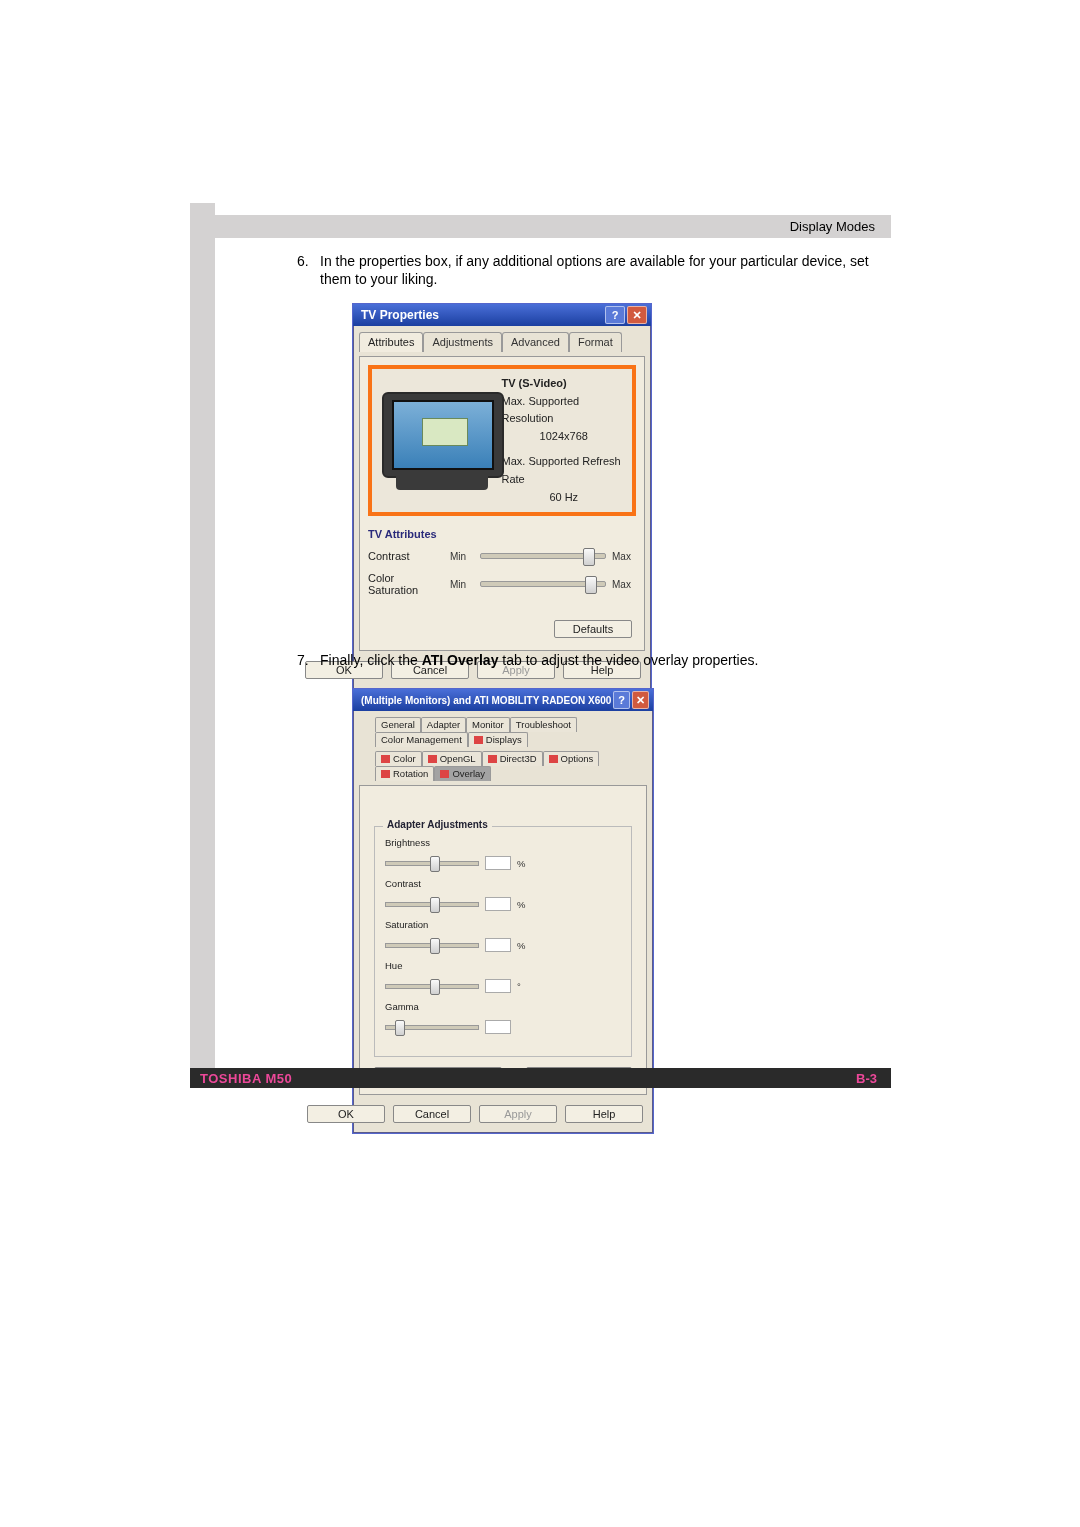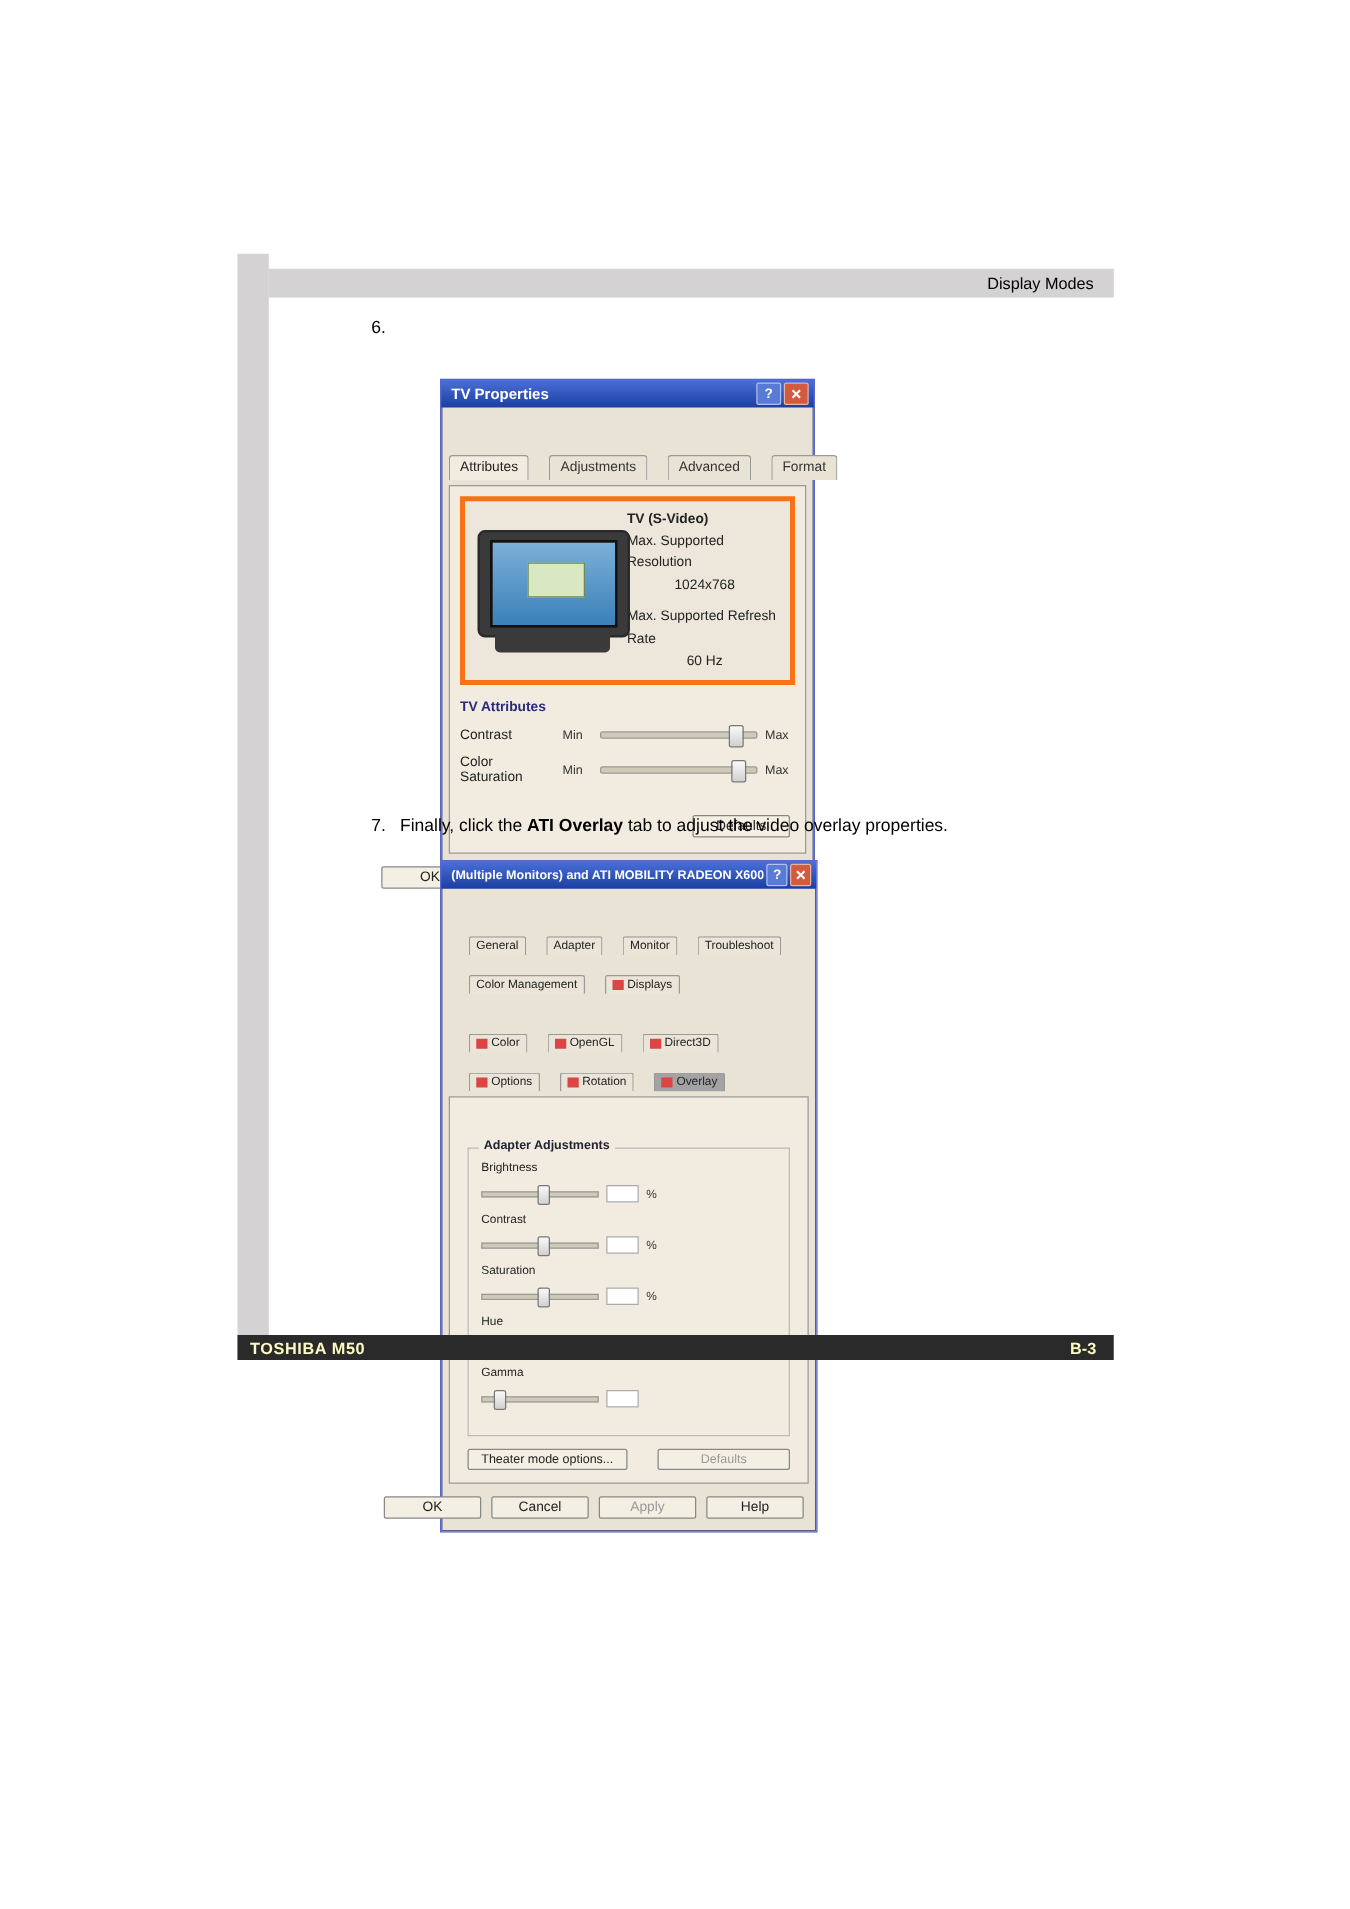--- a/index.html
+++ b/index.html
@@ -48,21 +48,21 @@
     position: absolute;
     font-size: 14px;
   }
   .footer-bar {
     position: absolute;
     left: 190px;
     top: 1068px;
     width: 701px;
     height: 20px;
     background: #2a2a2a;
-    color: #fef9c3;
+    color: #ec4899;
     display: flex;
     align-items: center;
     justify-content: space-between;
     padding: 0 14px 0 10px;
     box-sizing: border-box;
     font-size: 13px;
   }
   .footer-bar .left { font-weight: bold; letter-spacing: 0.5px; }
   .footer-bar .right { font-weight: bold; }
 
@@ -99,23 +99,22 @@
   }
   .tb-close { background: #d15a3f; }
 
   .win-body {
     padding: 6px;
     font-size: 11px;
     color: #222;
   }
   .tabrow {
     display: flex;
-    gap: 16px;
+    gap: 0;
     margin-bottom: 4px;
-    margin-top: 32px;
   }
   .tab {
     padding: 3px 8px 4px 8px;
     border: 1px solid #999;
     border-bottom: none;
     background: #e8e3d5;
     border-radius: 3px 3px 0 0;
     font-size: 11px;
     position: relative;
   }
@@ -322,20 +321,21 @@
 
 <div class="page">
 
   <div class="left-gutter"></div>
 
   <div class="header-bar">
     <span>Display Modes</span>
   </div>
 
   <div class="step-num" style="left:297px; top:253px;">6.</div>
+  <div class="body-text" style="left:320px; top:253px; width:560px;">In the properties box, if any additional options are available for your particular device, set them to your liking.</div>
 
   <div class="win tvprops" style="left:352px; top:303px; width:298px;">
     <div class="titlebar">
       <span>TV Properties</span>
       <span class="spacer"></span>
       <span class="tb-btn">?</span>
       <span class="tb-btn tb-close">✕</span>
     </div>
     <div class="win-body">
       <div class="tabrow">

